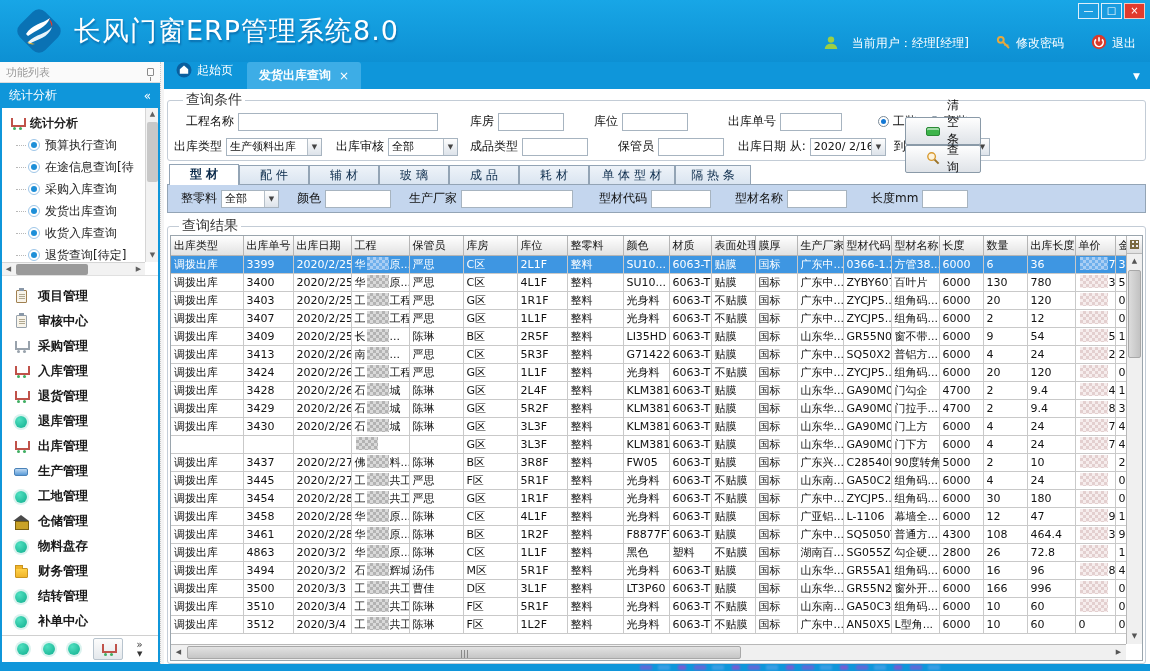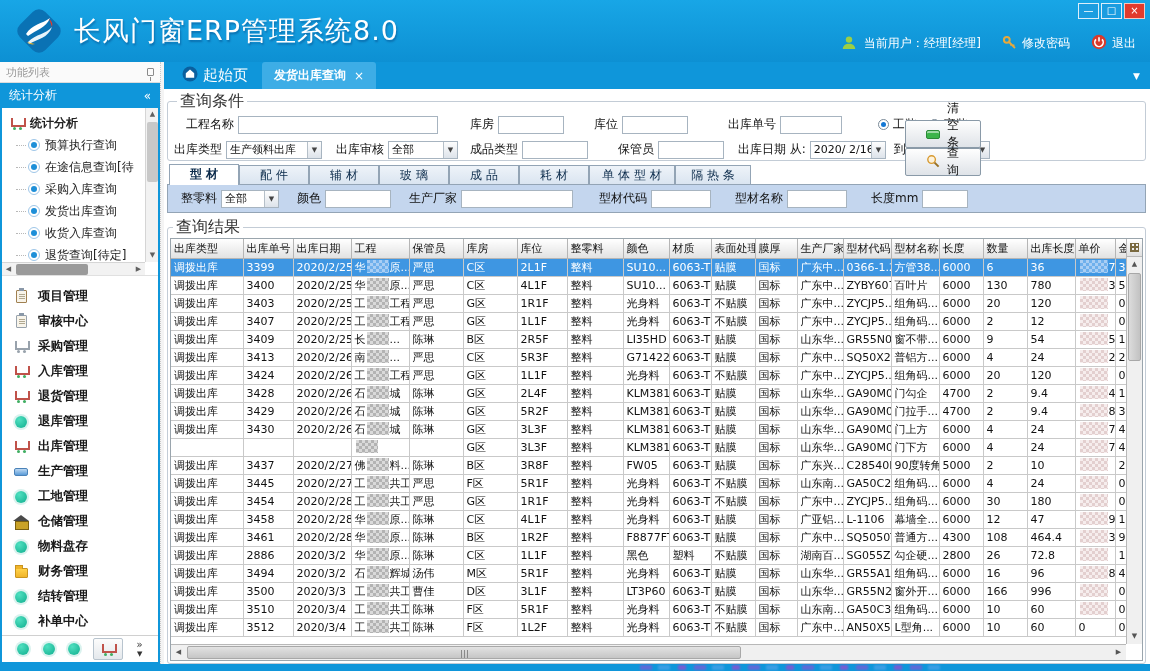--- a/index.html
+++ b/index.html
@@ -9,21 +9,21 @@
 
   
   .titlebar { height:62px; background:linear-gradient(180deg,#18a6e6,#0d90d3); position:relative; flex:none; }
   .logo { position:absolute; left:16px; top:8px; }
   .apptitle { position:absolute; left:74px; top:13px; color:#fff; font-size:27px; font-weight:normal;
     letter-spacing:1px; text-shadow:1px 2px 2px rgba(0,50,110,.4); }
   .win-controls { position:absolute; top:3px; right:5px; display:flex; gap:2px; }
   .wc { width:21px; height:16px; border:1px solid #dceefa; background:#1b9de0; color:#fff;
     font-size:10px; line-height:13px; text-align:center; cursor:default; }
   .wc.close { background:#e13b2d; border-color:#f4c9c2; }
-  .userbar { position:absolute; right:14px; top:34px; display:flex; align-items:center; gap:7px;
+  .userbar { position:absolute; right:14px; top:34px; display:flex; align-items:center; gap:13px;
     color:#fff; font-size:12px; }
   .userbar .grp { display:flex; align-items:center; gap:5px; margin-left:14px; }
 
   
   .content { flex:1; display:flex; min-height:0; }
 
   
   .sidebar { width:160px; flex:none; display:flex; flex-direction:column; background:#fff; }
   .func-bar { height:21px; background:#fafafa; border-bottom:1px solid #dcdcdc; color:#9a9a9a;
     font-size:11px; padding:3px 6px; display:flex; align-items:center; justify-content:space-between; }
@@ -85,29 +85,29 @@
     align-items:center; justify-content:space-evenly; padding:0 2px; }
   .sb-btn { width:30px; height:22px; border:1px solid #b8c4ce; border-radius:2px;
     background:linear-gradient(#fcfcfc,#e4e8ec); display:flex; align-items:center; justify-content:center; }
   .chev { font-size:10px; color:#333; line-height:8px; text-align:center; }
 
   .splitter { width:4px; flex:none; background:#f4f4f4; border-left:1px dotted #c8c8c8; }
 
   
   .main { flex:1; min-width:0; display:flex; flex-direction:column; }
   .tabbar { height:27px; flex:none; background:#0f96da; display:flex; align-items:stretch; }
-  .tab-home { display:flex; align-items:center; gap:5px; color:#fff; font-size:15px; padding:0 14px 0 18px; }
+  .tab-home { display:flex; align-items:flex-start; gap:5px; color:#fff; font-size:12px; padding:0 14px 0 12px; }
   .tab-active { display:flex; align-items:center; gap:8px; background:#3dade6; color:#fff;
     font-size:12px; font-weight:bold; padding:0 12px; border-radius:3px 3px 0 0; }
   .tab-active .x { font-weight:normal; font-size:12px; }
   .tab-overflow { margin-left:auto; color:#fff; font-size:9px; display:flex; align-items:center; padding-right:10px; }
 
   .main-body { flex:1; min-height:0; display:flex; flex-direction:column; padding:2px 4px 0 3px; background:#fff; }
   fieldset.gbox { border:1px solid #c3ccd6; border-radius:3px; padding:0 6px 4px; }
-  fieldset.gbox legend { font-size:16px; color:#333; padding:0 3px; margin-left:3px; }
+  fieldset.gbox legend { font-size:14px; color:#333; padding:0 3px; margin-left:9px; }
   .q-row { display:flex; align-items:center; height:25px; font-size:12px; color:#111; white-space:nowrap; }
   .lbl { margin-right:4px; }
   .tb { height:18px; border:1px solid #a7b4c0; background:#fff; font-size:11px; padding:0 3px;
     font-family:inherit; }
   .combo { position:relative; display:inline-flex; align-items:center; height:18px;
     border:1px solid #a7b4c0; background:#fff; font-size:11px; padding:0 16px 0 3px; overflow:hidden; }
   .combo .arr { position:absolute; right:0; top:0; bottom:0; width:14px;
     background:linear-gradient(#fdfdfd,#dde3ea); border-left:1px solid #b5bfc8; font-size:7px;
     color:#444; display:flex; align-items:center; justify-content:center; }
   .radio { width:11px; height:11px; border-radius:50%; border:1px solid #7a8a98; background:#fff;
@@ -890,21 +890,21 @@
                       <td>SQ5050T20</td>
                       <td>普通方...</td>
                       <td>4300</td>
                       <td>108</td>
                       <td>464.4</td>
                       <td><span class="cz price"></span>306</td>
                       <td>996</td>
                     </tr>
                     <tr>
                       <td>调拨出库</td>
-                      <td>2886</td>
+                      <td>4863</td>
                       <td>2020/3/2</td>
                       <td>华<span class="cz"></span>原...</td>
                       <td>陈琳</td>
                       <td>C区</td>
                       <td>1L1F</td>
                       <td>整料</td>
                       <td>黑色</td>
                       <td>塑料</td>
                       <td>不贴膜</td>
                       <td>国标</td>

